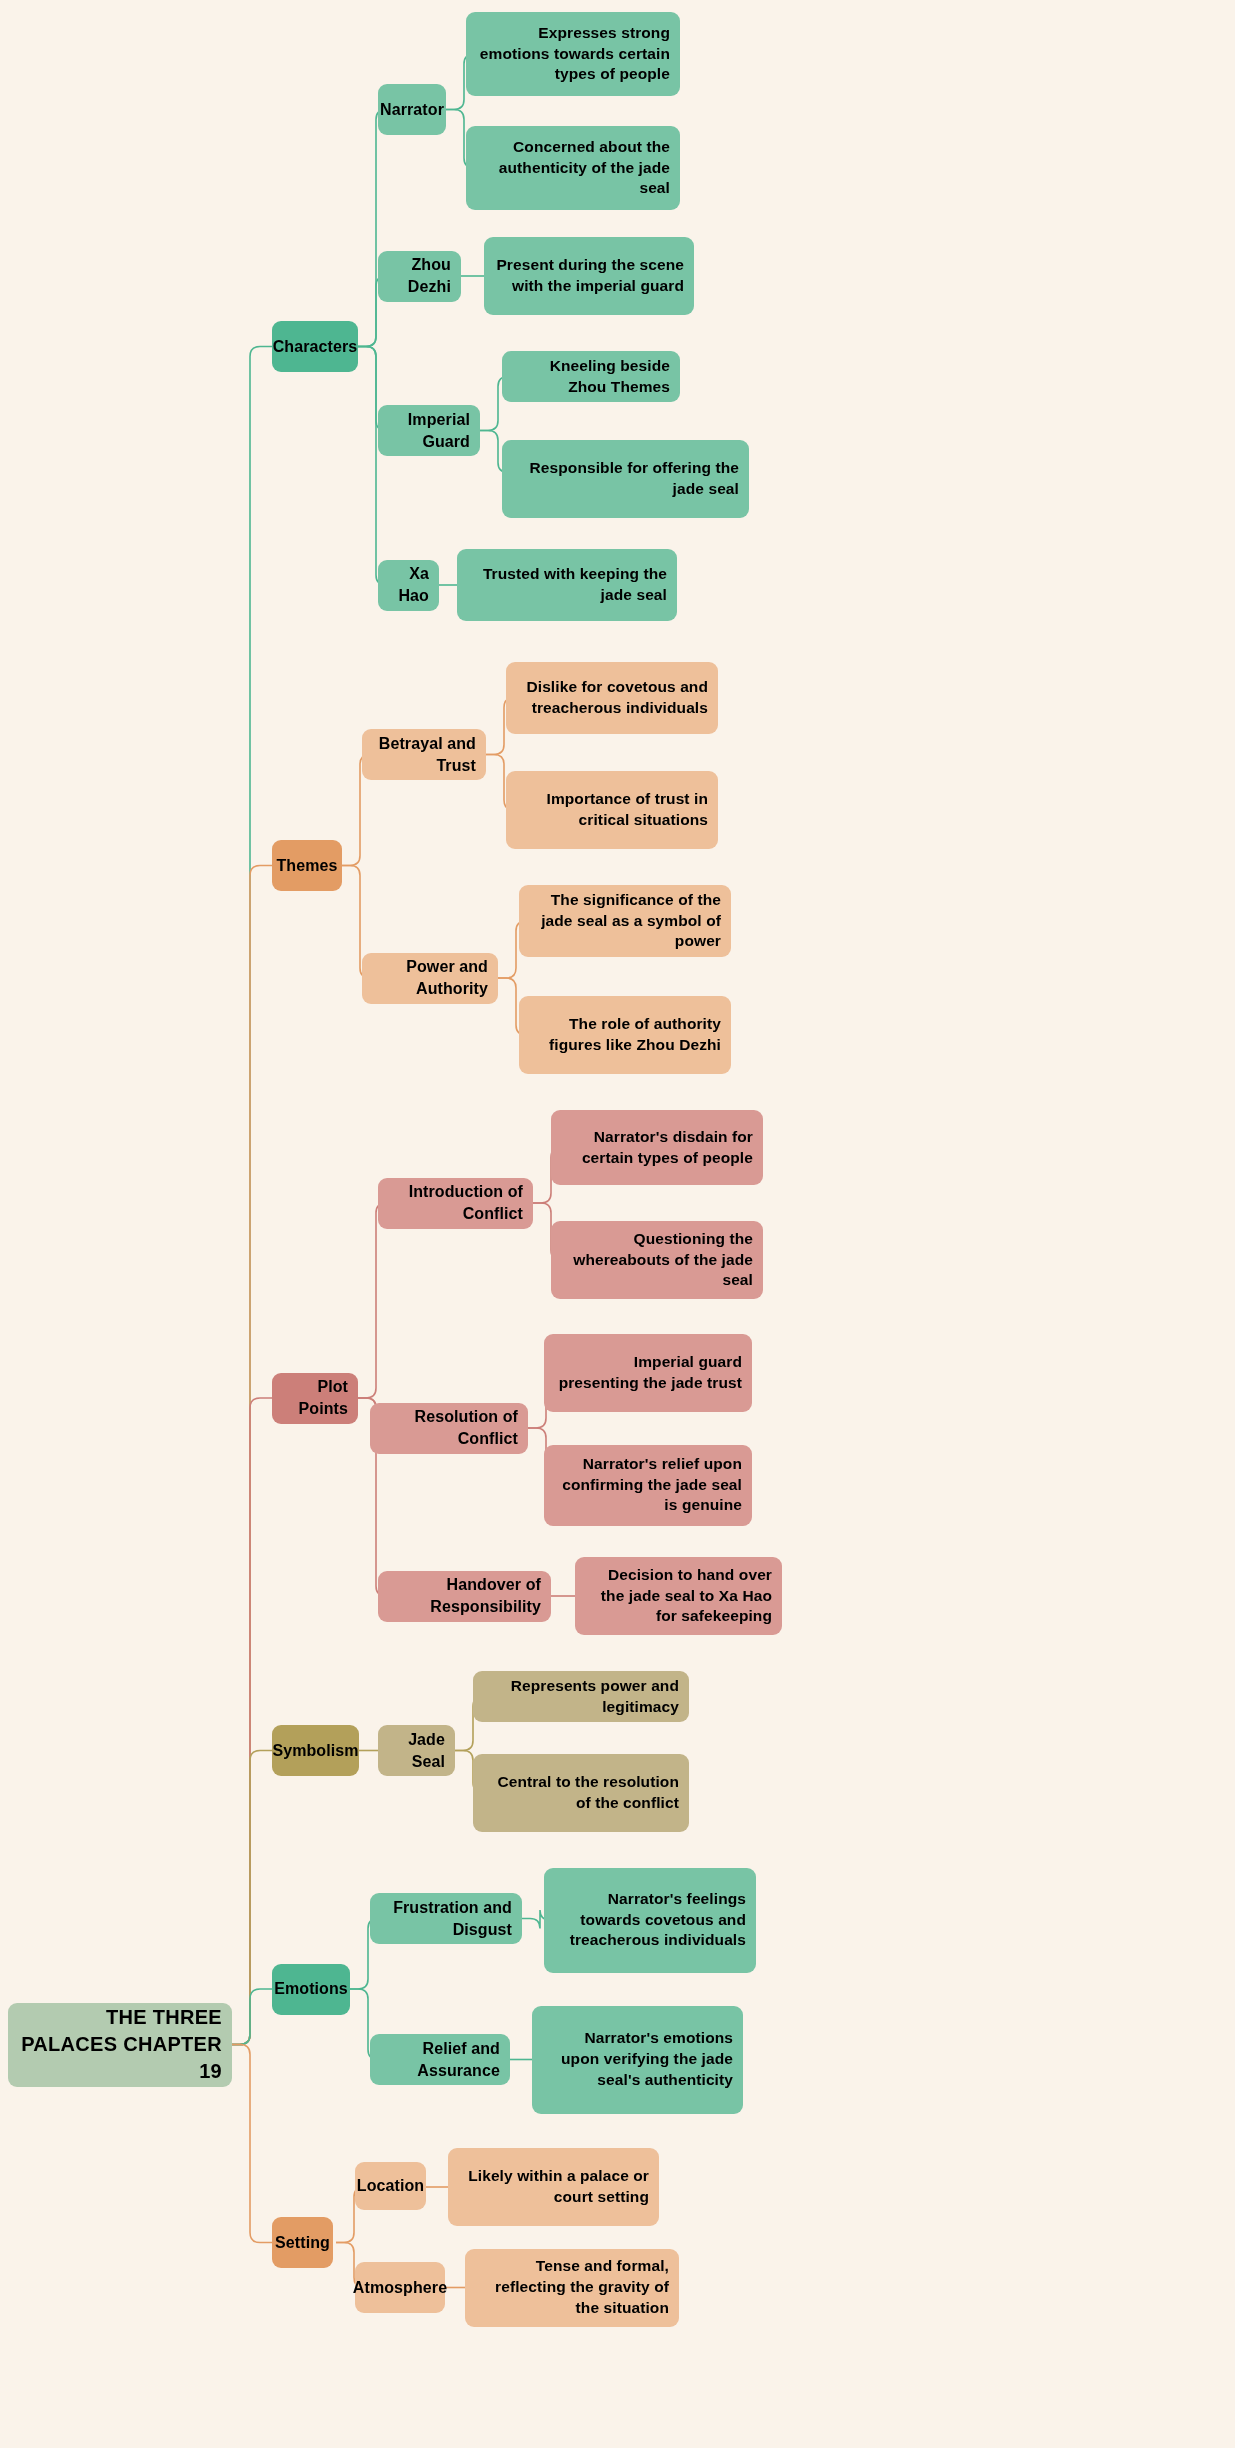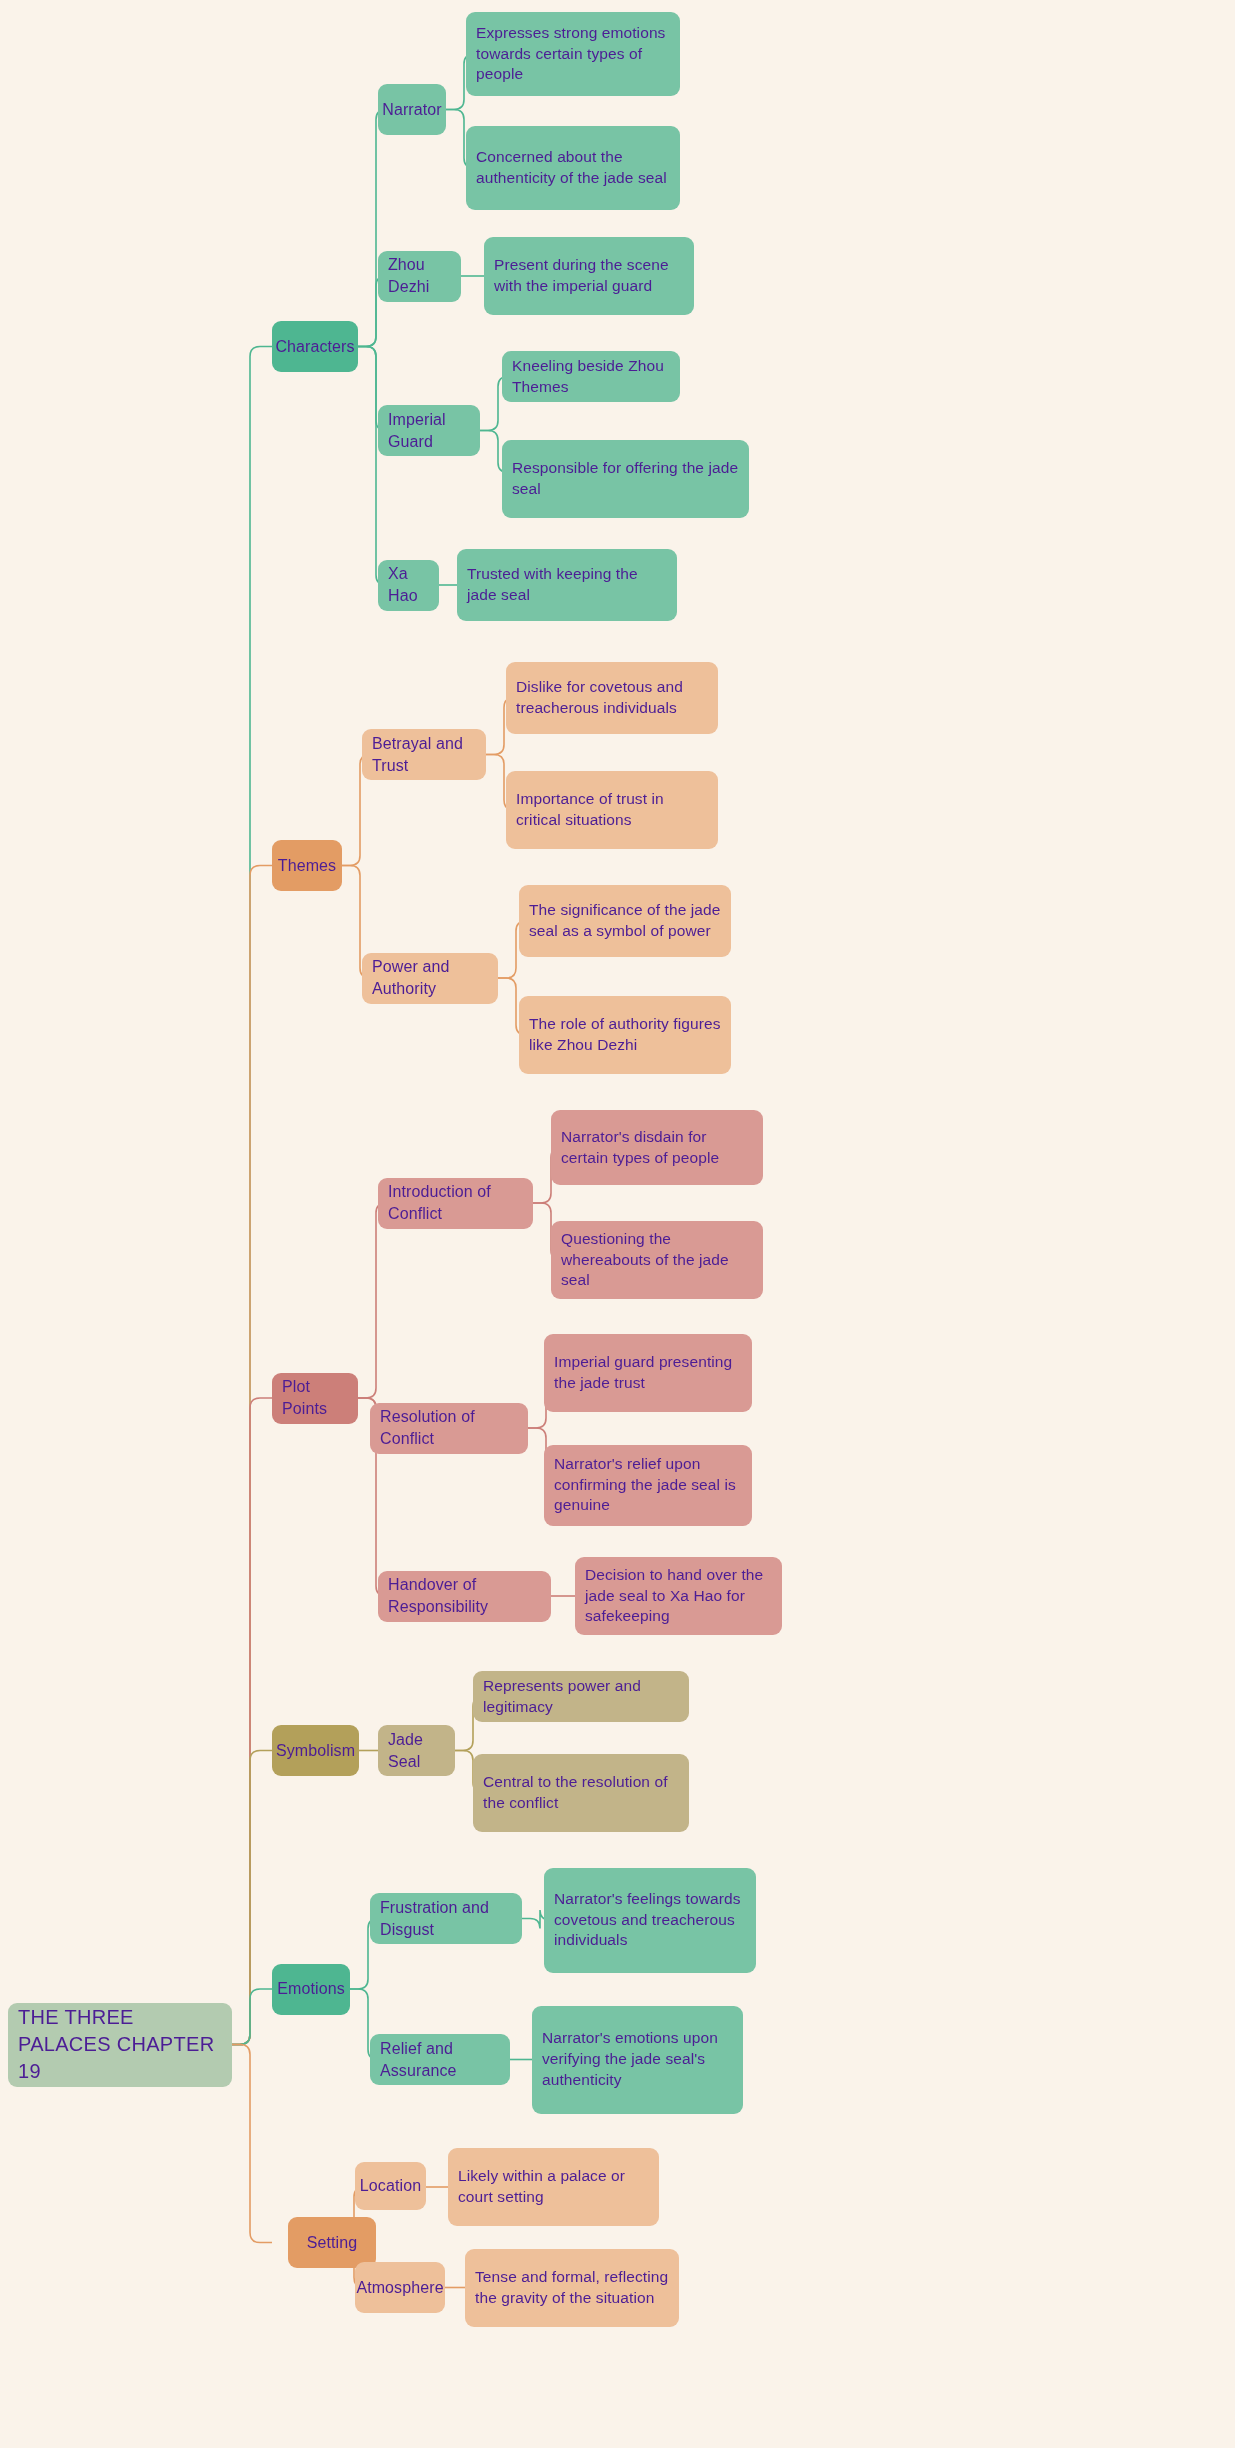--- a/index.html
+++ b/index.html
@@ -19,27 +19,28 @@
     position: absolute;
     top: 0; left: 0;
     width: 1235px; height: 2448px;
     pointer-events: none;
   }
   .node {
     position: absolute;
     display: flex;
     align-items: center;
     justify-content: center;
-    text-align: left;
+    text-align: right;
     border-radius: 9px;
-    color: #4c1d95;
+    color: #000000;
     line-height: 1.35;
     padding: 6px 10px;
     font-size: 15.5px;
     letter-spacing: 0.1px;
+    font-weight: bold;
   }
   .node.root {
     font-size: 20px;
     letter-spacing: 0.3px;
   }
   .node.lvl1 { font-size: 16px; }
   .node.lvl2 { font-size: 16px; }
   .node.leaf { font-size: 15.5px; }
 </style>
 </head>
@@ -120,19 +121,19 @@
       <div class="node leaf" style="background: rgb(217, 154, 148); left: 575px; top: 1557px; width: 207px; height: 78px;">Decision to hand over the jade seal to Xa Hao for safekeeping</div>
       <div class="node lvl1" style="background: rgb(179, 160, 90); left: 272px; top: 1725px; width: 87px; height: 51px;">Symbolism</div>
       <div class="node lvl2" style="background: rgb(194, 180, 137); left: 378px; top: 1725px; width: 77px; height: 51px;">Jade Seal</div>
       <div class="node leaf" style="background: rgb(194, 180, 137); left: 473px; top: 1671px; width: 216px; height: 51px;">Represents power and legitimacy</div>
       <div class="node leaf" style="background: rgb(194, 180, 137); left: 473px; top: 1753.5px; width: 216px; height: 78px;">Central to the resolution of the conflict</div>
       <div class="node lvl1" style="background: rgb(78, 182, 145); left: 272px; top: 1963.5px; width: 78px; height: 51px;">Emotions</div>
       <div class="node lvl2" style="background: rgb(120, 196, 165); left: 370px; top: 1893px; width: 152px; height: 51px;">Frustration and Disgust</div>
       <div class="node leaf" style="background: rgb(120, 196, 165); left: 544px; top: 1867.5px; width: 212px; height: 105px;">Narrator's feelings towards covetous and treacherous individuals</div>
       <div class="node lvl2" style="background: rgb(120, 196, 165); left: 370px; top: 2034px; width: 140px; height: 51px;">Relief and Assurance</div>
       <div class="node leaf" style="background: rgb(120, 196, 165); left: 532px; top: 2005.5px; width: 211px; height: 108px;">Narrator's emotions upon verifying the jade seal's authenticity</div>
-      <div class="node lvl1" style="background: rgb(227, 156, 100); left: 288px; top: 2217px; width: 88px; height: 51px;">Setting</div>
+      <div class="node lvl1" style="background: rgb(227, 156, 100); left: 272px; top: 2217px; width: 61px; height: 51px;">Setting</div>
       <div class="node lvl2" style="background: rgb(238, 192, 154); left: 355px; top: 2161.5px; width: 71px; height: 48px;">Location</div>
       <div class="node leaf" style="background: rgb(238, 192, 154); left: 448px; top: 2148px; width: 211px; height: 78px;">Likely within a palace or court setting</div>
       <div class="node lvl2" style="background: rgb(238, 192, 154); left: 355px; top: 2262px; width: 90px; height: 51px;">Atmosphere</div>
       <div class="node leaf" style="background: rgb(238, 192, 154); left: 465px; top: 2248.5px; width: 214px; height: 78px;">Tense and formal, reflecting the gravity of the situation</div>
     </div>
 </div>
 
 </body></html>

